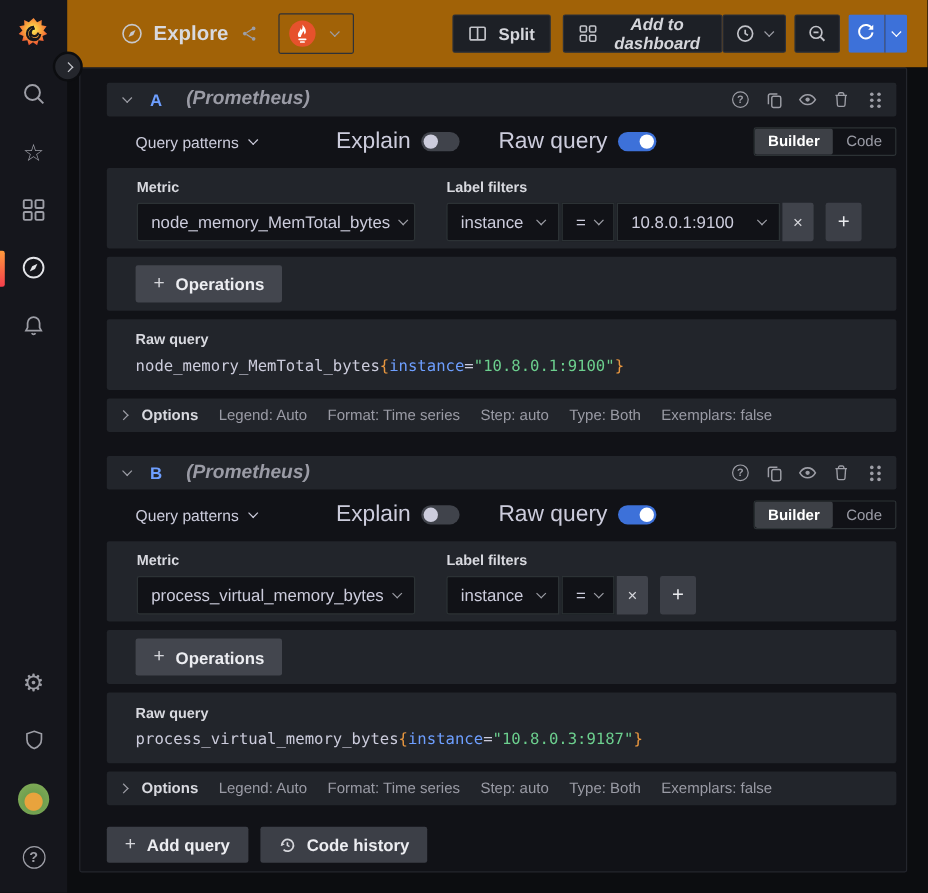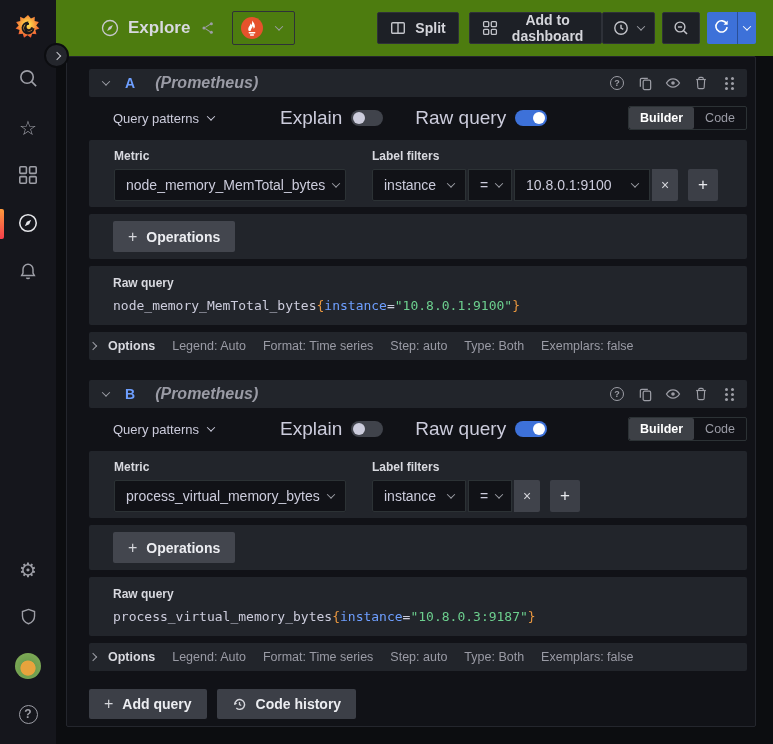--- a/index.html
+++ b/index.html
@@ -12,34 +12,34 @@
   i { font-style:normal; }
 
   
   .chev { display:inline-block; width:6px; height:6px;
     border-right:1.5px solid currentColor; border-bottom:1.5px solid currentColor; }
   .chev.down { transform:rotate(45deg) translate(-1px,-1px); }
   .chev.right { transform:rotate(-45deg); }
 
   
   .topbar { position:absolute; left:0; top:0; width:773px; height:56px;
-    background:#4d7c0f; display:flex; align-items:center;
+    background:#a16207; display:flex; align-items:center;
     padding:0 17px 0 100px; z-index:2; }
   .page-icon { color:#c7c8cd; display:flex; }
   .page-title { font-size:17px; font-weight:600; color:#d8d9df; margin-left:8px; }
   .share-icon { color:#9d9ea6; margin-left:10px; display:flex; }
   .ds-picker { margin-left:16px; height:34px; border:1px solid #2e3138; border-radius:2px;
     display:flex; align-items:center; padding:0 12px 0 7px; gap:12px; color:#9d9ea6; }
   .prom-badge { width:24px; height:24px; display:flex; }
   .tb-btn { height:32px; border:1px solid #2e3138; background:#1d2026; border-radius:2px;
     display:flex; align-items:center; gap:9px; padding:0 12px;
     font-size:14px; font-weight:600; color:#d5d6db; cursor:pointer; }
   .tb-btn .ticon { color:#c2c3c9; display:flex; }
   .btn-split { margin-left:82px; }
-  .btn-dash { margin-left:10px; }
+  .btn-dash { margin-left:10px;font-style:italic; }
   .btn-time { margin-left:auto; padding:0 10px; color:#9d9ea6; }
   .btn-zoomout { margin-left:7px; padding:0 10px; }
   .refresh-group { margin-left:7px; height:32px; display:flex; border-radius:2px; overflow:hidden; }
   .refresh-main { width:41px; background:#3d71d9; display:flex; align-items:center; justify-content:center; cursor:pointer; }
   .refresh-chev { width:26px; background:#3d71d9; border-left:1px solid rgba(0,0,0,.3);
     display:flex; align-items:center; justify-content:center; color:#fff; cursor:pointer; }
 
   
   .sidebar { position:absolute; left:0; top:0; width:56px; height:744px;
     background:#15161c; z-index:5; }
@@ -125,21 +125,21 @@
 
   .raw { margin-top:7px; height:59px; padding:10px 16px 0 24px; }
   .raw-title { font-size:12px; font-weight:700; color:#d8d9df; }
   .raw code { display:block; margin-top:8px; font-family:"DejaVu Sans Mono", monospace;
     font-size:13px; color:#ccccdc; letter-spacing:0; }
   .raw .p { color:#e9973f; }
   .raw .lb { color:#6e9fff; }
   .raw .st { color:#6ccf8e; }
 
   .options { margin-top:7px; height:28px; display:flex; align-items:center;
-    padding-left:1px; font-size:12.5px; cursor:pointer; }
+    padding-left:11px; font-size:12.5px; cursor:pointer; }
   .options .chev { color:#9d9ea6; }
   .opt-title { font-weight:700; color:#d8d9df; margin-left:12px; }
   .opt-item { color:#9a9ba5; margin-left:17px; }
 
   .qblock-b { margin-top:20px; }
   .footer-actions { margin-top:18px; display:flex; gap:10px; }
   .footer-actions .btn-secondary { background:#3c3f47; height:30px; }
   .ficon { display:flex; color:#d5d6db; }
 </style>
 </head>

